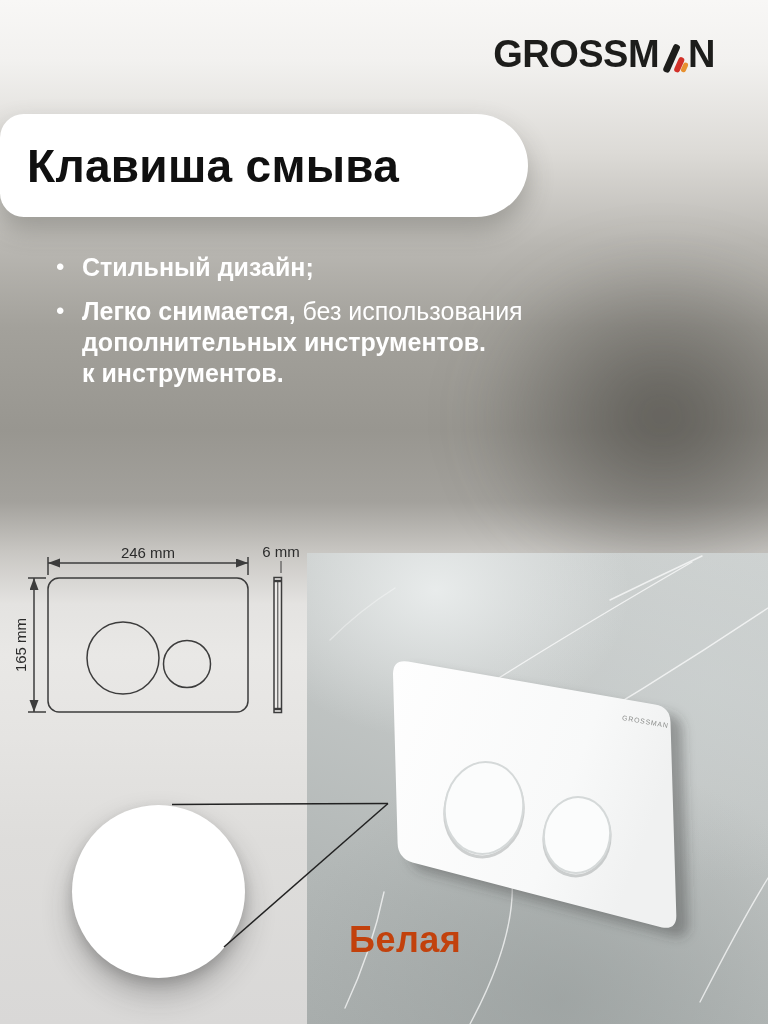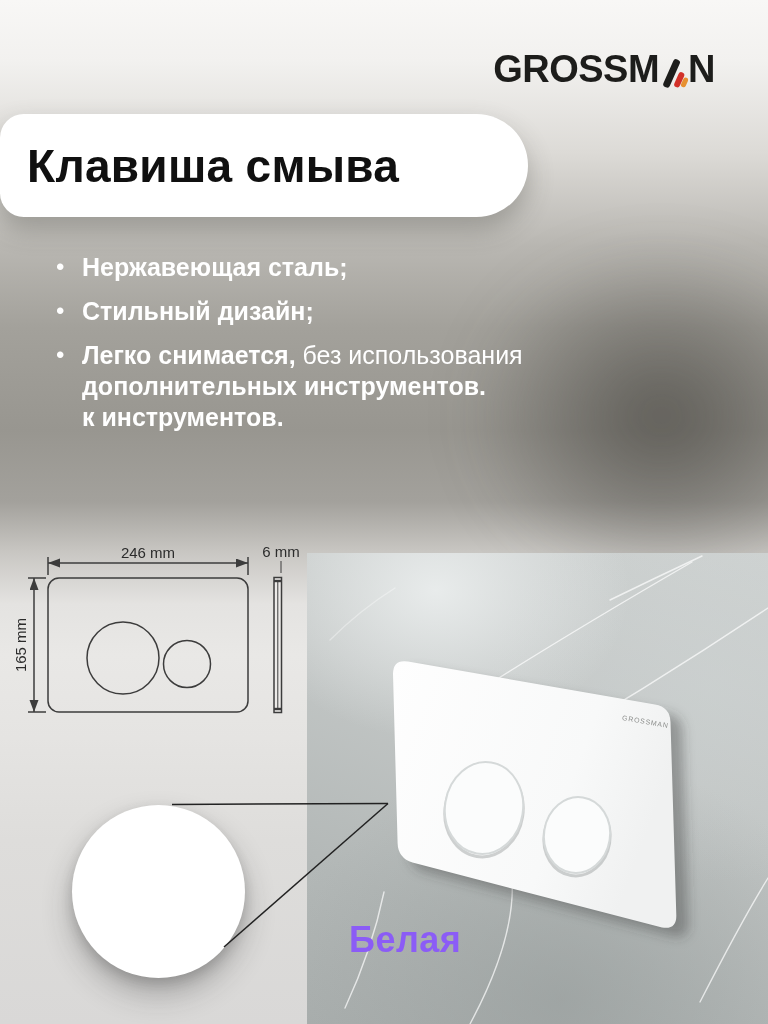--- a/index.html
+++ b/index.html
@@ -24,21 +24,21 @@
     background-color:#bfc3c2;
     background-image:
       radial-gradient(60% 45% at 28% 8%, rgba(238,241,241,.85), rgba(238,241,241,0) 70%),
       radial-gradient(70% 60% at 88% 28%, rgba(206,211,211,.5), rgba(206,211,211,0) 70%),
       radial-gradient(85% 70% at 55% 95%, rgba(145,151,150,.55), rgba(145,151,150,0) 75%),
       linear-gradient(200deg, #ced2d1 0%, #c3c7c6 40%, #b3b8b7 75%, #aaafae 100%);
   }
   
   .logo{
     right:53px; top:33px; height:40px; display:flex; align-items:flex-end;
-    font-size:38px; font-weight:700; letter-spacing:-.5px; color:#1d1d1b; line-height:38px;margin-top:15px;
+    font-size:38px; font-weight:700; letter-spacing:-.5px; color:#1d1d1b; line-height:38px;
   }
   .logo-a{position:relative; display:inline-block; width:27px; height:30px; margin:0 1px;}
   .logo-a i{position:absolute; display:block; transform-origin:50% 100%;}
   .logo-a .bar-black{left:2px; bottom:1px; width:6.5px; height:30px; border-radius:3px; transform:rotate(24deg);}
   .logo-a .bar-red{left:12.5px; bottom:1px; width:5.5px; height:16px; border-radius:3px; transform:rotate(24deg);}
   .logo-a .bar-orange{left:20px; bottom:1px; width:5px; height:10px; border-radius:2.5px; transform:rotate(24deg);}
   
   .pill{
     left:0; top:114px; width:528px; height:103px;
     background:#fff; border-radius:24px 52px 52px 24px;
@@ -53,21 +53,21 @@
   .feature .b{font-weight:700;}
   .feature .r{font-weight:400;text-align:center;}
   .feature .blk{display:block; font-weight:700;}
   
   .swatch{
     left:72px; top:805px; width:173px; height:173px; border-radius:50%;
     background:#fff;
     box-shadow:0 16px 30px rgba(40,40,40,.30), 0 5px 12px rgba(40,40,40,.18);
   }
   
-  .color-label{left:349px; top:917px; font-size:36px; font-weight:700; color:#8b5cf6; line-height:45px; letter-spacing:.5px;}
+  .color-label{left:349px; top:917px; font-size:36px; font-weight:700; color:#c2410c; line-height:45px; letter-spacing:.5px;}
   .color-label span{display:block; white-space:nowrap;}
   svg.overlay{left:0; top:0; width:768px; height:1024px; pointer-events:none;}
   svg text{font-family:"Liberation Sans", sans-serif;}
   .dim-label{font-size:15px; fill:#2c2c2c;}
   .plate-logo-text{font-size:7px; fill:#8f918f; letter-spacing:.8px;}
 </style>
 </head>
 <body>
 
 <div class="abs bg-darken"></div>
@@ -164,23 +164,20 @@
     </span>
     <span>N</span>
 </div>
 
 <div class="abs pill">
   <h1>Клавиша смыва</h1>
 </div>
 
 <div class="abs features">
   <div class="feature">
-    <span class="b">Нержавеющая сталь;</span>
-  </div>
-  <div class="feature">
     <span class="b">Стильный дизайн;</span>
   </div>
   <div class="feature">
     <span class="b">Легко снимается,</span><span class="r"> без использования</span>
     <span class="blk">дополнительных инструментов.</span>
     <span class="blk">к инструментов.</span>
   </div>
 </div>
 
 <div class="abs color-label">

